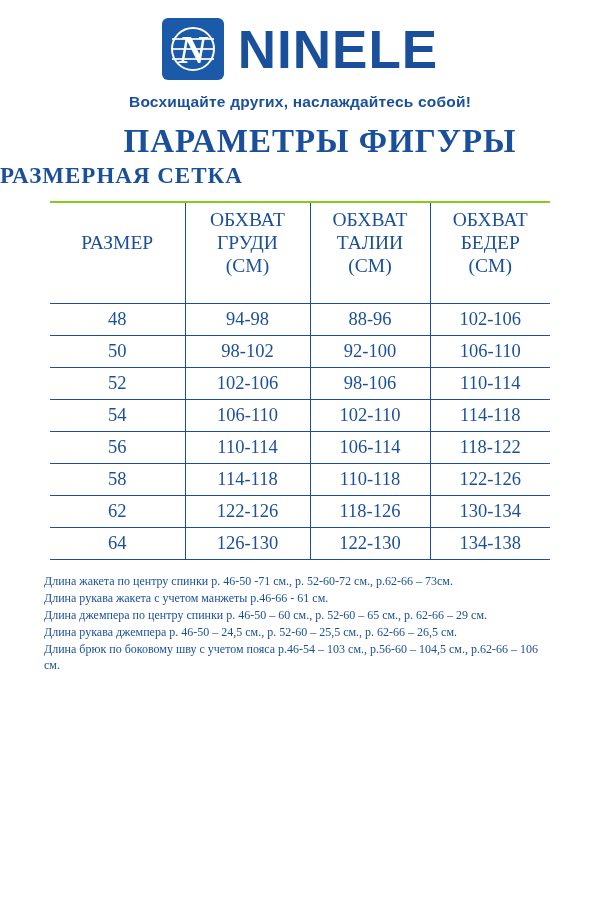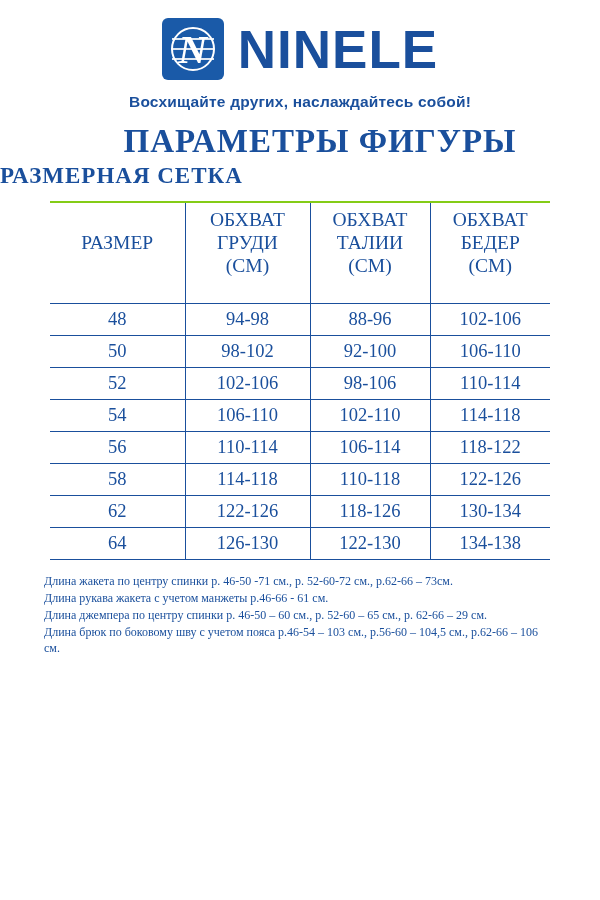--- a/index.html
+++ b/index.html
@@ -268,16 +268,17 @@
           <td>134-138</td>
         </tr>
       </tbody>
     </table>
   </div>
 
   <div class="notes">
     <p>Длина жакета по центру спинки р. 46-50 -71 см., р. 52-60-72 см., р.62-66 – 73см.</p>
     <p>Длина рукава жакета с учетом манжеты р.46-66 - 61 см.</p>
     <p>Длина джемпера по центру спинки р. 46-50 – 60 см., р. 52-60 – 65 см., р. 62-66 – 29 см.</p>
+    <p>Длина рукава джемпера р. 46-50 – 24,5 см., р. 52-60 – 25,5 см., р. 62-66 – 26,5 см.</p>
     <p>Длина брюк по боковому шву с учетом пояса р.46-54 – 103 см., р.56-60 – 104,5 см., р.62-66 – 106 см.</p>
   </div>
 
 </div>
 
 </body></html>

